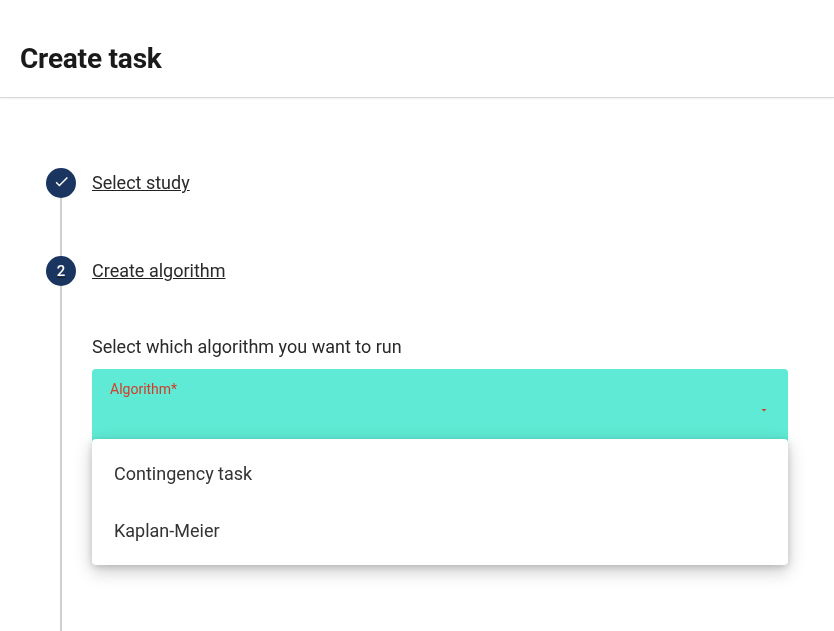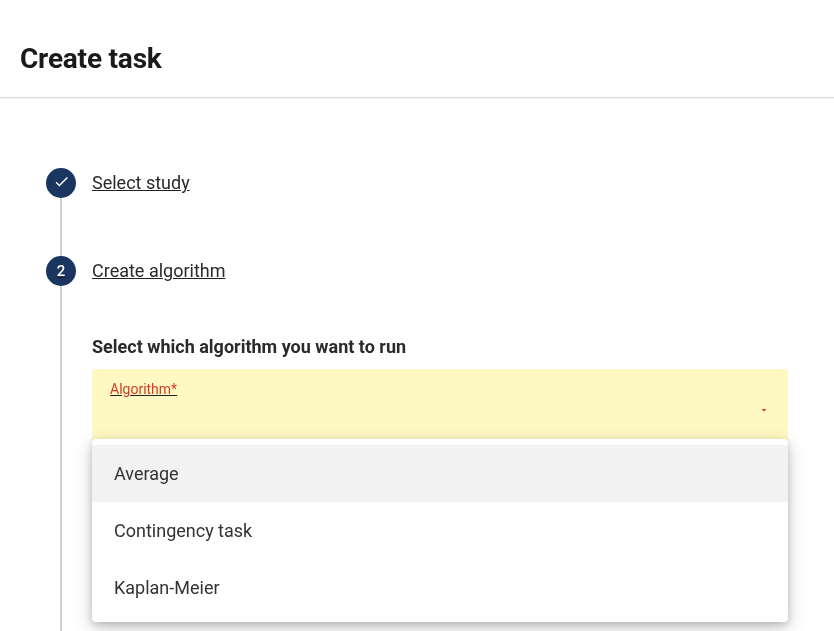--- a/index.html
+++ b/index.html
@@ -82,32 +82,30 @@
       width: calc(100% - 46px);
     }
     .step1 {
       margin-bottom: 58px;
     }
     .field-intro {
       font-size: 18px;
       color: #2a2a2a;
       margin-top: 50px;
       margin-bottom: 12px;
-      font-weight: bold;
     }
     .select-field {
       position: relative;
-      background: #fef9c3;
+      background: #5eead4;
       border-top-left-radius: 4px;
       border-top-right-radius: 4px;
       border-bottom: 2px solid #d43b2a;
       height: 80px;
       padding: 12px 18px 0 18px;
       cursor: pointer;
-      text-decoration: underline;
     }
     .select-label {
       font-size: 14px;
       color: #d43b2a;
       font-weight: 400;
     }
     .select-caret {
       position: absolute;
       right: 18px;
       top: 32px;
@@ -190,21 +188,20 @@
         <div class="select-field">
           <div class="select-label">Algorithm*</div>
           <div class="select-caret">
             <svg viewBox="0 0 24 24">
                 <path d="M7 10l5 5 5-5z"></path>
               </svg>
           </div>
         </div>
 
         <div class="dropdown">
-          <div class="dropdown-item highlight">Average</div>
           <div class="dropdown-item">Contingency task</div>
           <div class="dropdown-item">Kaplan-Meier</div>
         </div>
       </div>
 
     </div>
 
   </div>
 </div>
 

